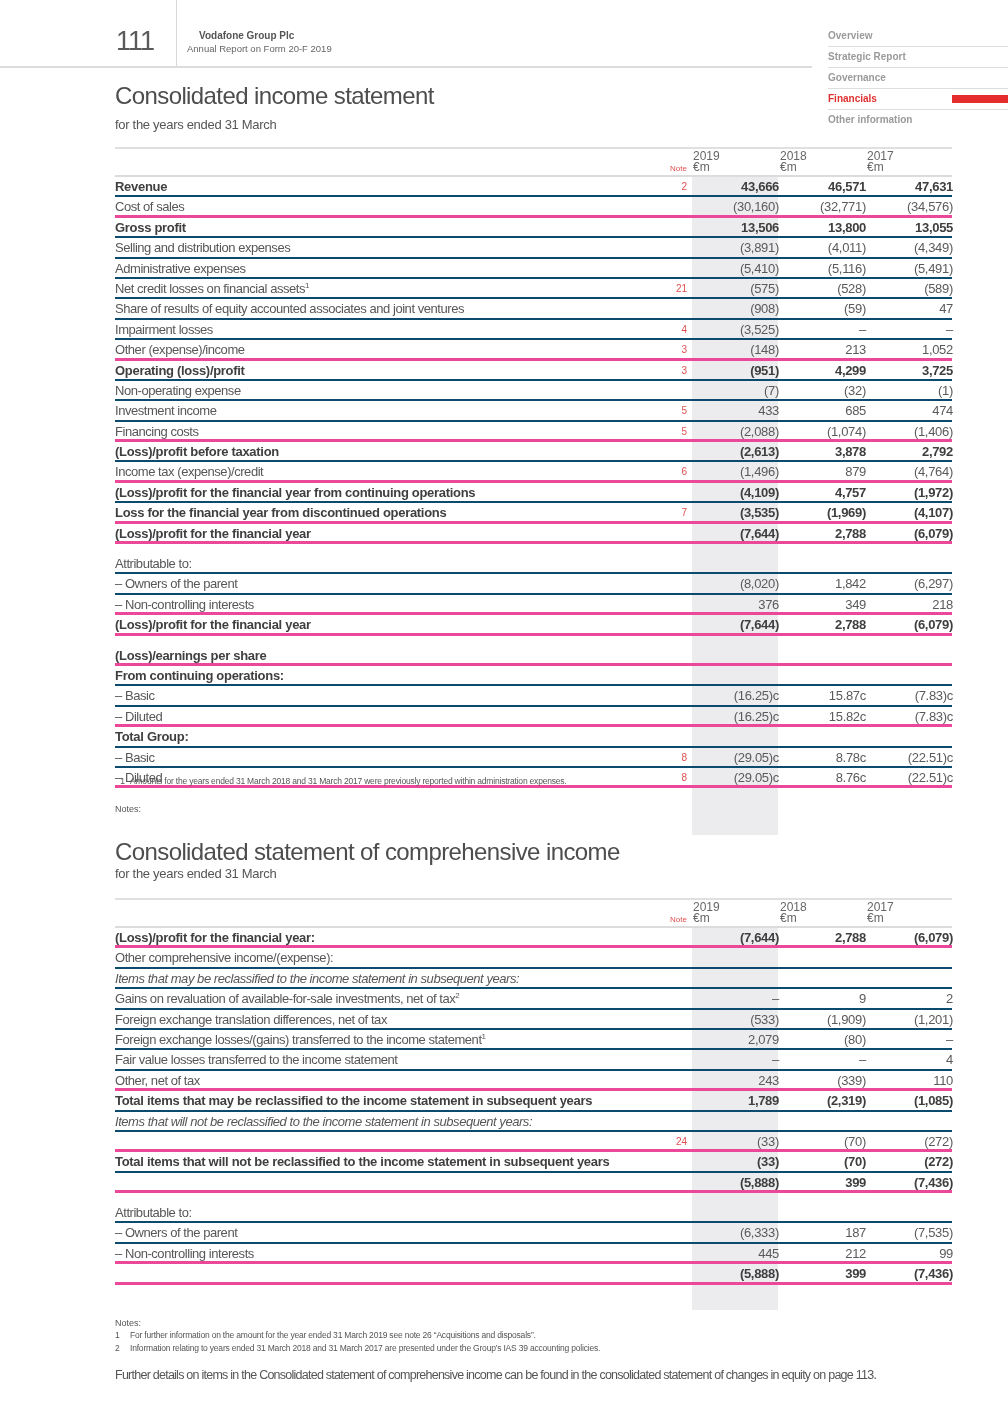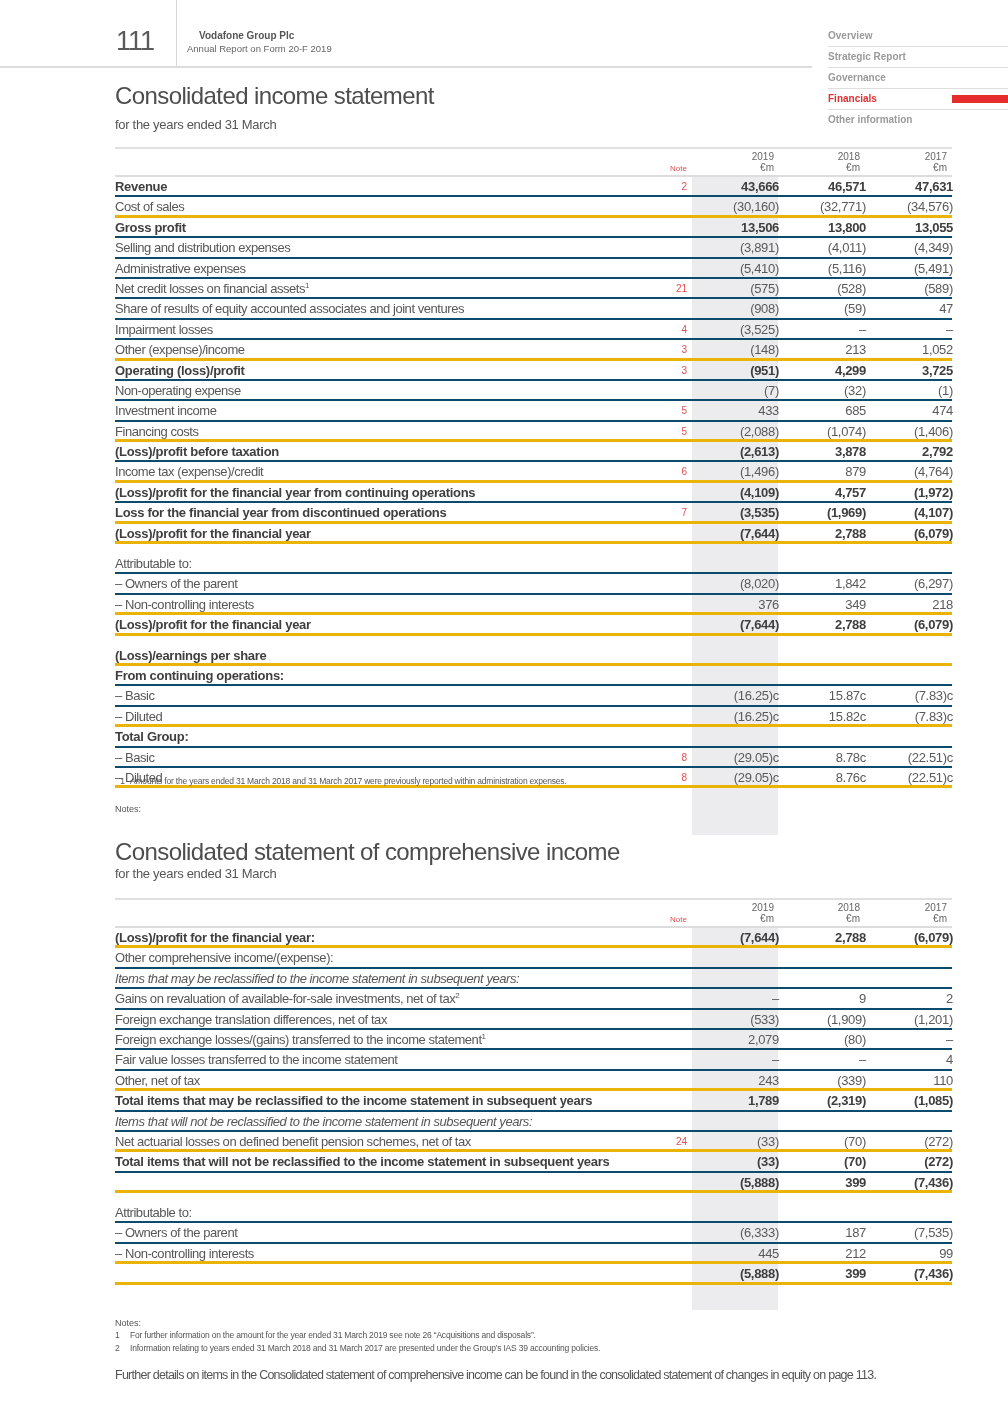--- a/index.html
+++ b/index.html
@@ -21,27 +21,27 @@
 
   
   .title { position: absolute; left: 115px; font-size: 24px; font-weight: normal; color: #4d4d4d; letter-spacing: -0.6px; }
   .subtitle { position: absolute; left: 115px; font-size: 13px; color: #555; letter-spacing: -0.3px; }
 
   
   .stmt { position: absolute; left: 115px; width: 837px; }
   .col-shade { position: absolute; left: 577px; width: 86px; background: #ececee; }
   .thead { position: relative; height: 30px; border-top: 2px solid #e0e0e0; border-bottom: 2px solid #dcdcdc; }
   .thead .hnote { position: absolute; left: 520px; width: 52px; text-align: right; bottom: 2px; font-size: 8px; color: #e05050; }
-  .thead .hcol { position: absolute; bottom: 2px; font-size: 10px; color: #666; text-align: right; line-height: 11px; }
+  .thead .hcol { position: absolute; bottom: 2px; font-size: 12px; color: #666; text-align: left; line-height: 11px; }
   .thead .hcol.c1 { left: 578px; width: 81px; }
   .thead .hcol.c2 { left: 665px; width: 80px; }
   .thead .hcol.c3 { left: 752px; width: 80px; }
 
   .row { position: relative; height: 20.4px; border-bottom: 2px solid #0c4a6e; font-size: 13px; line-height: 20px; }
-  .row.heavy { border-bottom: 3px solid #eab308; }
+  .row.heavy { border-bottom: 3px solid #ec4899; }
   .row .lbl { position: absolute; left: 0; top: 0; white-space: nowrap; letter-spacing: -0.45px; color: #575757; }
   .row.b .lbl { font-weight: bold; color: #3f3f3f; letter-spacing: -0.3px; }
   .row.i .lbl { font-style: italic; }
   .row .note { position: absolute; left: 520px; width: 52px; text-align: right; font-size: 10px; color: #e05050; }
   .row .v { position: absolute; top: 0; text-align: right; white-space: nowrap; color: #5a5a5a; letter-spacing: -0.3px; }
   .row.b .v { font-weight: bold; color: #3e3e3e; }
   .row .v.c1 { left: 578px; width: 86px; }
   .row .v.c2 { left: 665px; width: 86px; }
   .row .v.c3 { left: 752px; width: 86px; }
   .sup { font-size: 8px; vertical-align: super; line-height: 0; }
@@ -390,21 +390,20 @@
         <span class="v c3">(1,085)</span>
       </div>
       <div class="row i">
         <span class="lbl"><span>Items that will not be reclassified to the income statement in subsequent years:</span></span>
         <span class="note"></span>
         <span class="v c1"></span>
         <span class="v c2"></span>
         <span class="v c3"></span>
       </div>
       <div class="row heavy">
-        <span class="lbl"><span>Net actuarial losses on defined benefit pension schemes, net of tax</span></span>
         <span class="note">24</span>
         <span class="v c1">(33)</span>
         <span class="v c2">(70)</span>
         <span class="v c3">(272)</span>
       </div>
       <div class="row b">
         <span class="lbl"><span>Total items that will not be reclassified to the income statement in subsequent years</span></span>
         <span class="note"></span>
         <span class="v c1">(33)</span>
         <span class="v c2">(70)</span>

